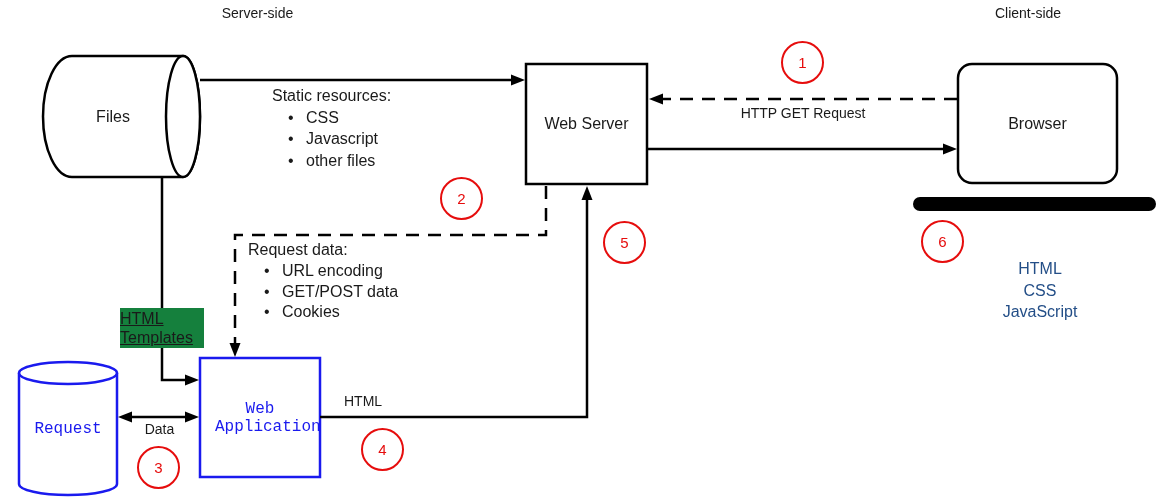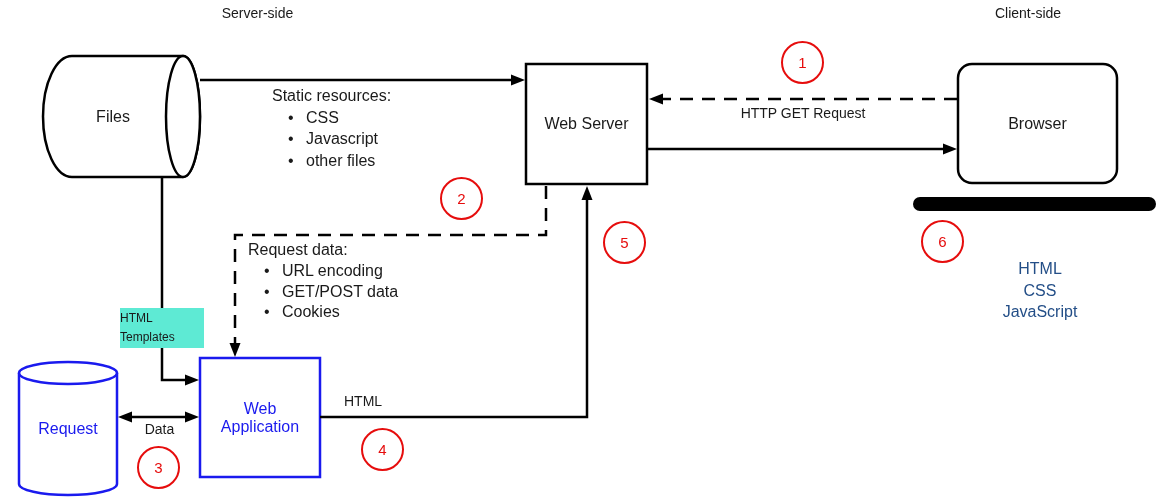--- a/index.html
+++ b/index.html
@@ -16,45 +16,46 @@
   .lbl { position: absolute; font-size: 14px; line-height: 19px; white-space: nowrap; }
   .center { text-align: center; }
   .node-lbl {
     position: absolute;
     display: flex;
     align-items: center;
     justify-content: center;
     font-size: 16px;
     text-align: center;
   }
-  .blue { color: #1a1aee; }
+  .blue { color: #1a1aee; font-family: Liberation Mono, monospace; }
   .wrap { white-space: normal; }
   .list { position: absolute; font-size: 16px; }
   .list .title { height: 21.7px; line-height: 21.7px; }
   .list .item { position: relative; height: 21.7px; line-height: 21.7px; padding-left: 34px; }
   .list .item .dot { position: absolute; left: 16px; top: 0; }
   .list.tight .title, .list.tight .item { height: 20.8px; line-height: 20.8px; }
   .step {
     position: absolute;
     width: 39px; height: 39px;
     border: 2.4px solid #e60d0d;
     border-radius: 50%;
     color: #e60d0d;
     font-size: 15px;
     display: flex; align-items: center; justify-content: center;
     background: transparent;
   }
   .tpl-label {
     position: absolute;
     width: 84px;
-    font-size: 12px;
+    font-size: 16px;
     line-height: 19px;
     white-space: normal;
-    background: #5eead4;
+    background: #15803d;
     padding: 1px 0;
+    text-decoration: underline;
   }
   .browser-output {
     position: absolute;
     width: 140px;
     text-align: center;
     font-size: 16px;
     line-height: 21.5px;
     color: #234e87;
   }
 </style>

